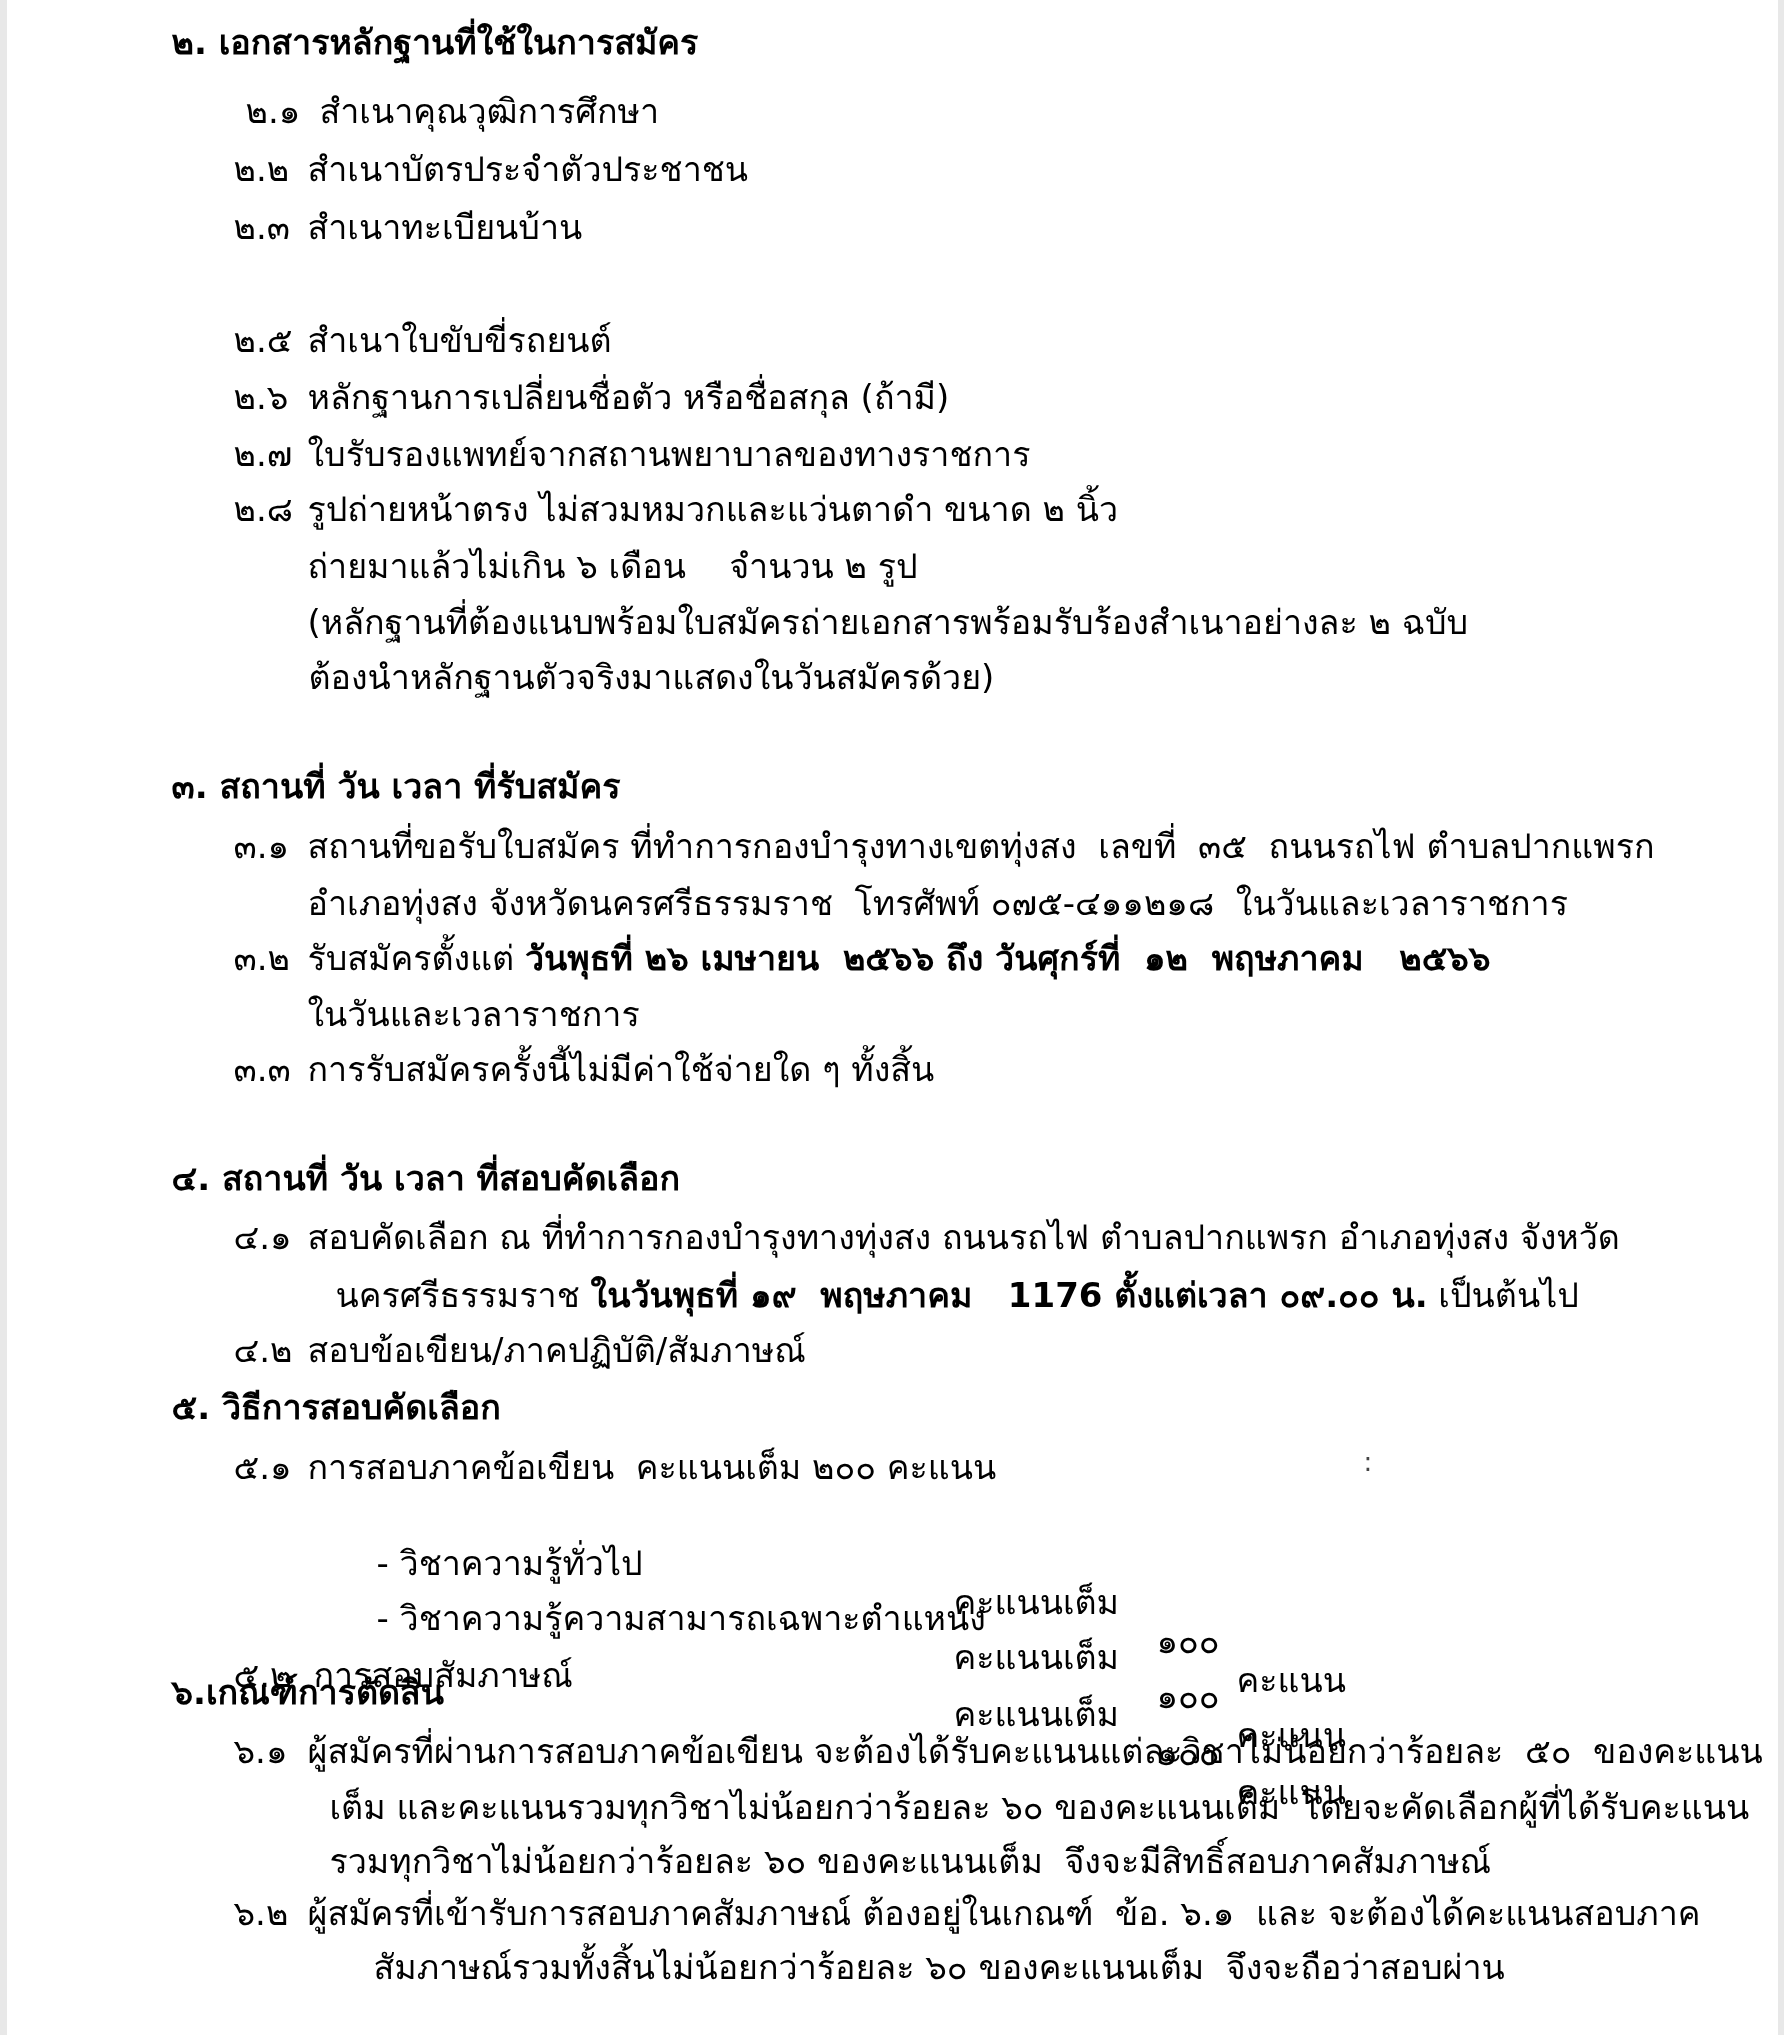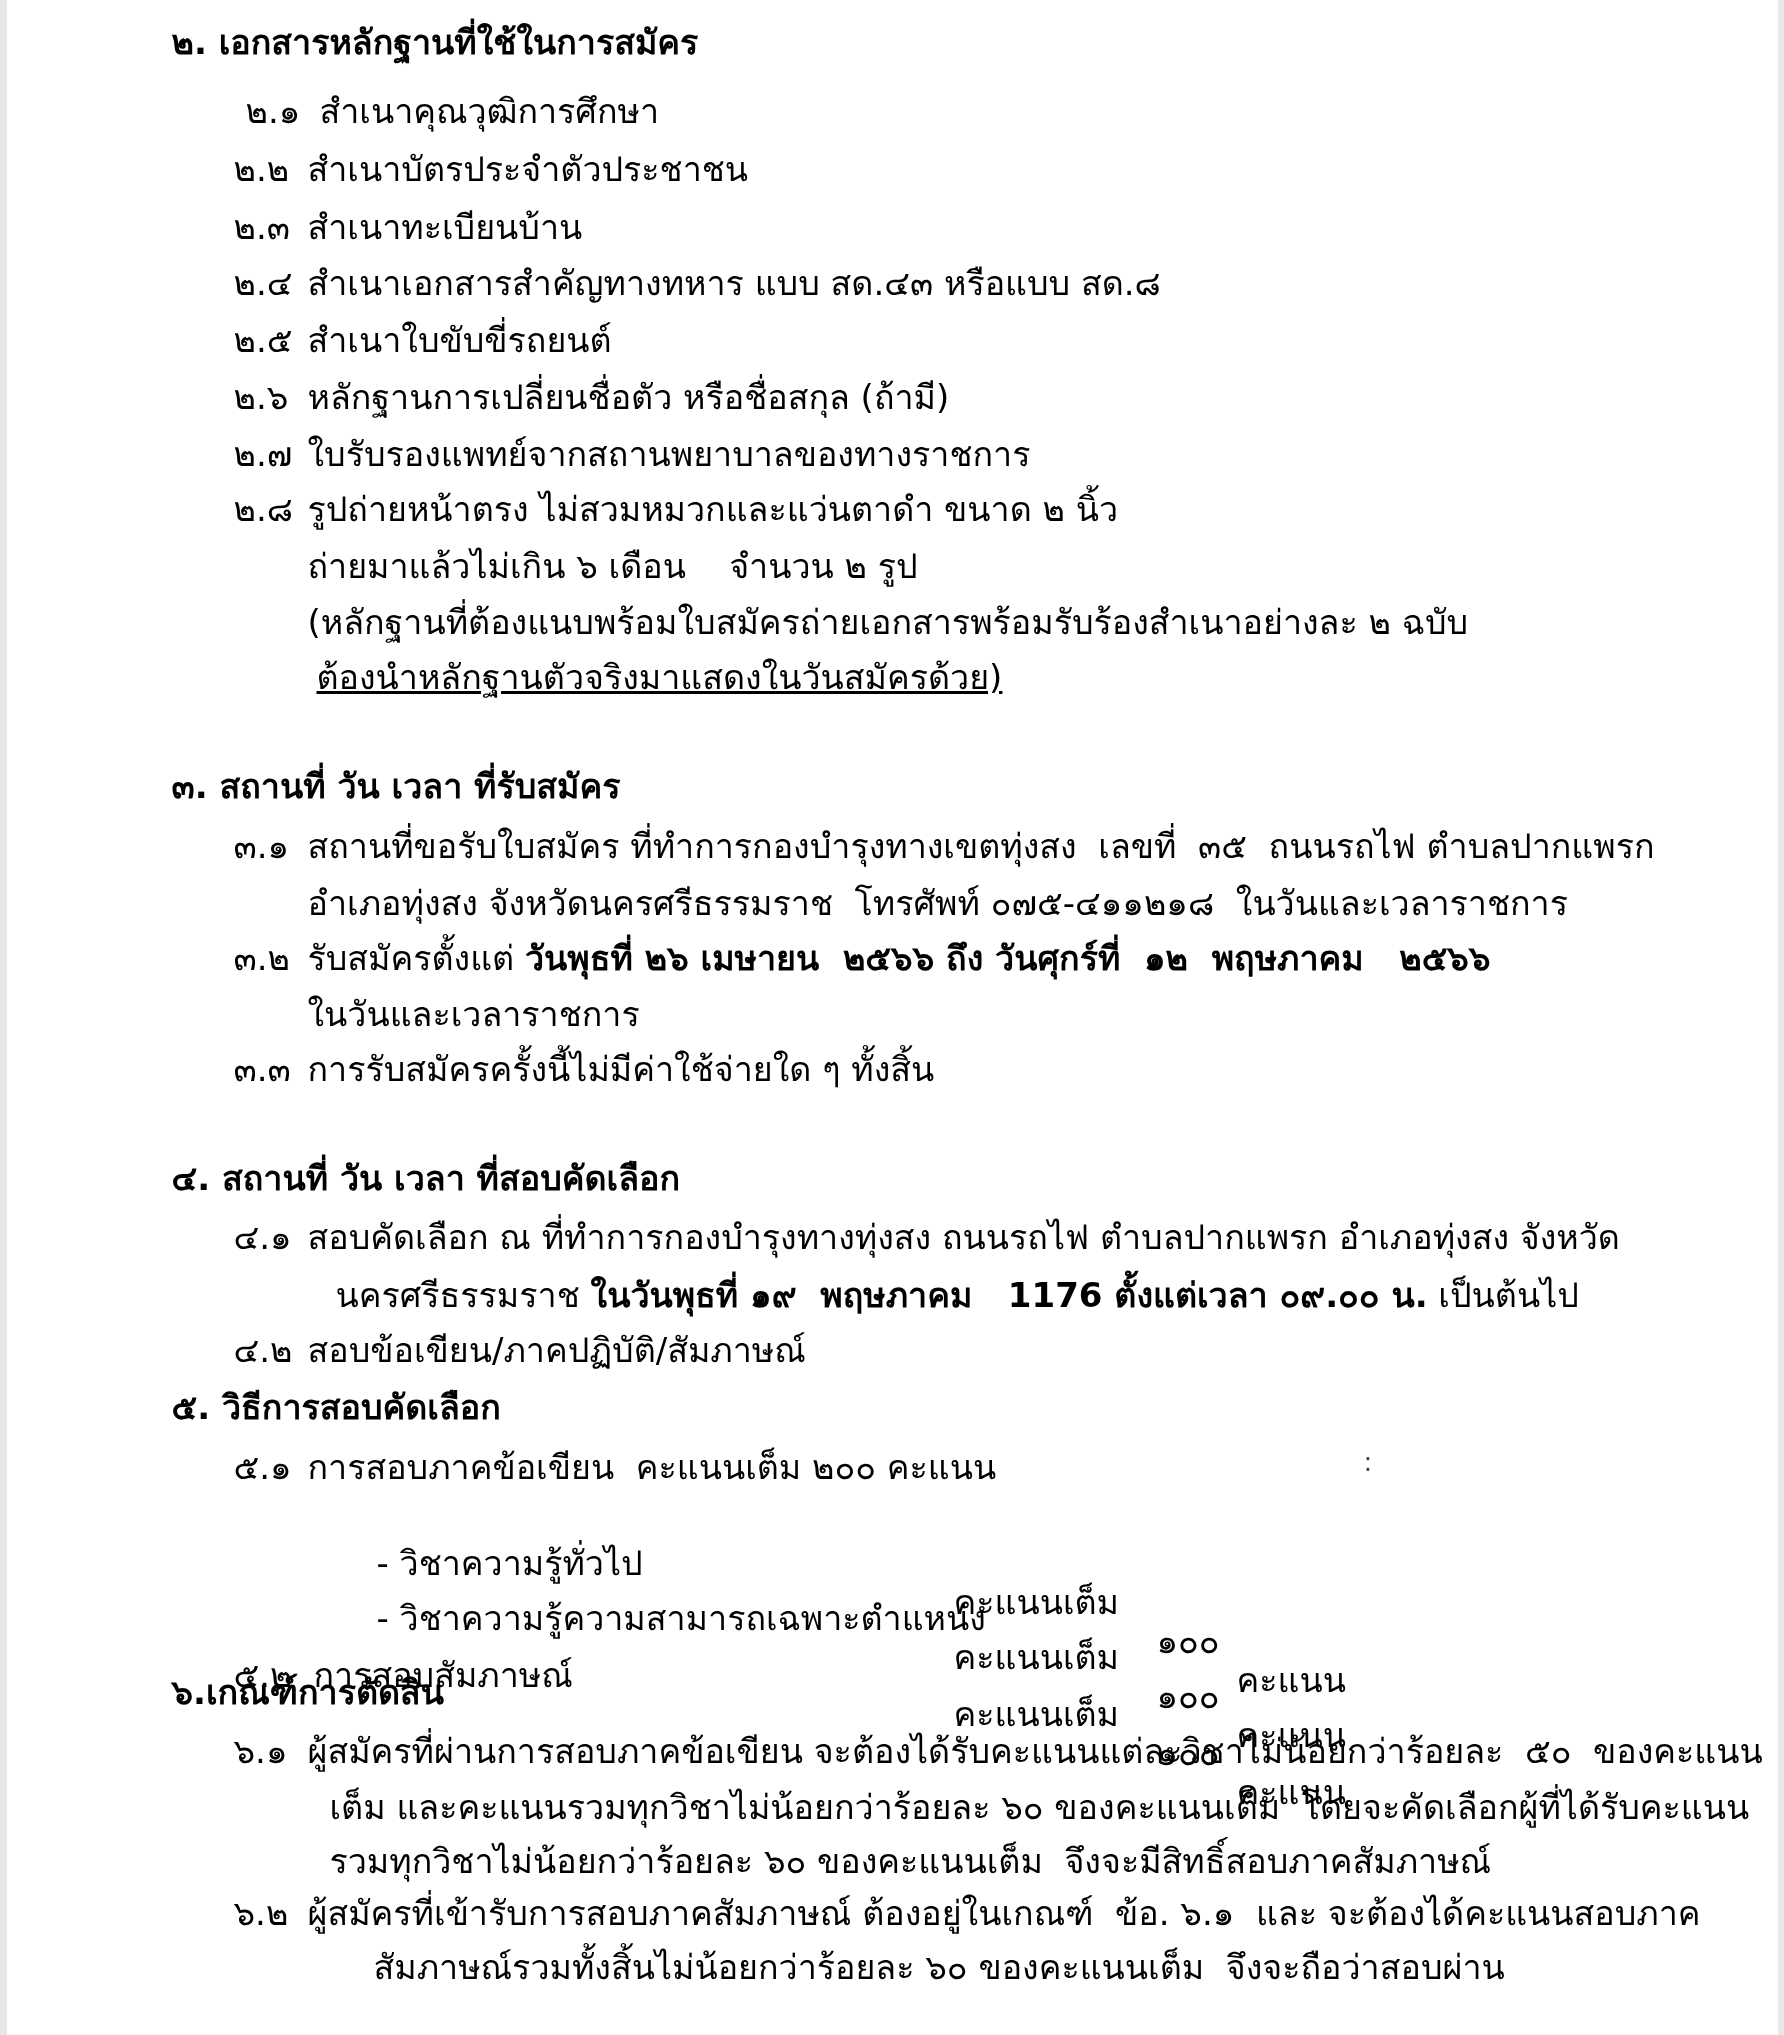--- a/index.html
+++ b/index.html
@@ -41,29 +41,28 @@
 </head>
 <body>
 
 <div class="page">
 
   <div class="l bold" style="top:23px; left:165px;">๒. เอกสารหลักฐานที่ใช้ในการสมัคร</div>
 
   <div class="l" style="top:92px; left:227px;margin-left:12px;"><span class="num">๒.๑</span><span>สำเนาคุณวุฒิการศึกษา</span></div>
   <div class="l" style="top:150px; left:227px;"><span class="num">๒.๒</span><span>สำเนาบัตรประจำตัวประชาชน</span></div>
   <div class="l" style="top:208px; left:227px;"><span class="num">๒.๓</span><span>สำเนาทะเบียนบ้าน</span></div>
-  <div class="l" style="top:264px; left:227px;"><span class="num">๒.๔</span><span>สำเนาเอกสารสำคัญทางทหาร แบบ สด.๔๓ หรือแบบ สด.๘</span></div>
   <div class="l" style="top:321px; left:227px;"><span class="num">๒.๕</span><span>สำเนาใบขับขี่รถยนต์</span></div>
   <div class="l" style="top:378px; left:227px;"><span class="num">๒.๖</span><span>หลักฐานการเปลี่ยนชื่อตัว หรือชื่อสกุล (ถ้ามี)</span></div>
   <div class="l" style="top:435px; left:227px;"><span class="num">๒.๗</span><span>ใบรับรองแพทย์จากสถานพยาบาลของทางราชการ</span></div>
   <div class="l" style="top:490px; left:227px;"><span class="num">๒.๘</span><span>รูปถ่ายหน้าตรง ไม่สวมหมวกและแว่นตาดำ ขนาด ๒ นิ้ว</span></div>
 
   <div class="l" style="top:547px; left:301px;text-align:center;">ถ่ายมาแล้วไม่เกิน ๖ เดือน    จำนวน ๒ รูป</div>
   <div class="l" style="top:603px; left:301px;">(หลักฐานที่ต้องแนบพร้อมใบสมัครถ่ายเอกสารพร้อมรับร้องสำเนาอย่างละ ๒ ฉบับ</div>
-  <div class="l" style="top:658px; left:310px;text-decoration:underline;">ต้องนำหลักฐานตัวจริงมาแสดงในวันสมัครด้วย)</div>
+  <div class="l" style="top:658px; left:302px;">ต้องนำหลักฐานตัวจริงมาแสดงในวันสมัครด้วย)</div>
 
   <div class="l bold" style="top:767px; left:165px;">๓. สถานที่ วัน เวลา ที่รับสมัคร</div>
 
   <div class="l" style="top:827px; left:227px;"><span class="num">๓.๑</span><span>สถานที่ขอรับใบสมัคร ที่ทำการกองบำรุงทางเขตทุ่งสง  เลขที่  ๓๕  ถนนรถไฟ ตำบลปากแพรก</span></div>
   <div class="l" style="top:884px; left:301px;">อำเภอทุ่งสง จังหวัดนครศรีธรรมราช  โทรศัพท์ ๐๗๕-๔๑๑๒๑๘  ในวันและเวลาราชการ</div>
 
   <div class="l" style="top:939px; left:227px;"><span class="num">๓.๒</span><span>รับสมัครตั้งแต่ </span><span class="bold">วันพุธที่ ๒๖ เมษายน  ๒๕๖๖ ถึง วันศุกร์ที่  ๑๒  พฤษภาคม   ๒๕๖๖</span></div>
   <div class="l" style="top:995px; left:301px;">ในวันและเวลาราชการ</div>
 
   <div class="l" style="top:1050px; left:227px;"><span class="num">๓.๓</span><span>การรับสมัครครั้งนี้ไม่มีค่าใช้จ่ายใด ๆ ทั้งสิ้น</span></div>

